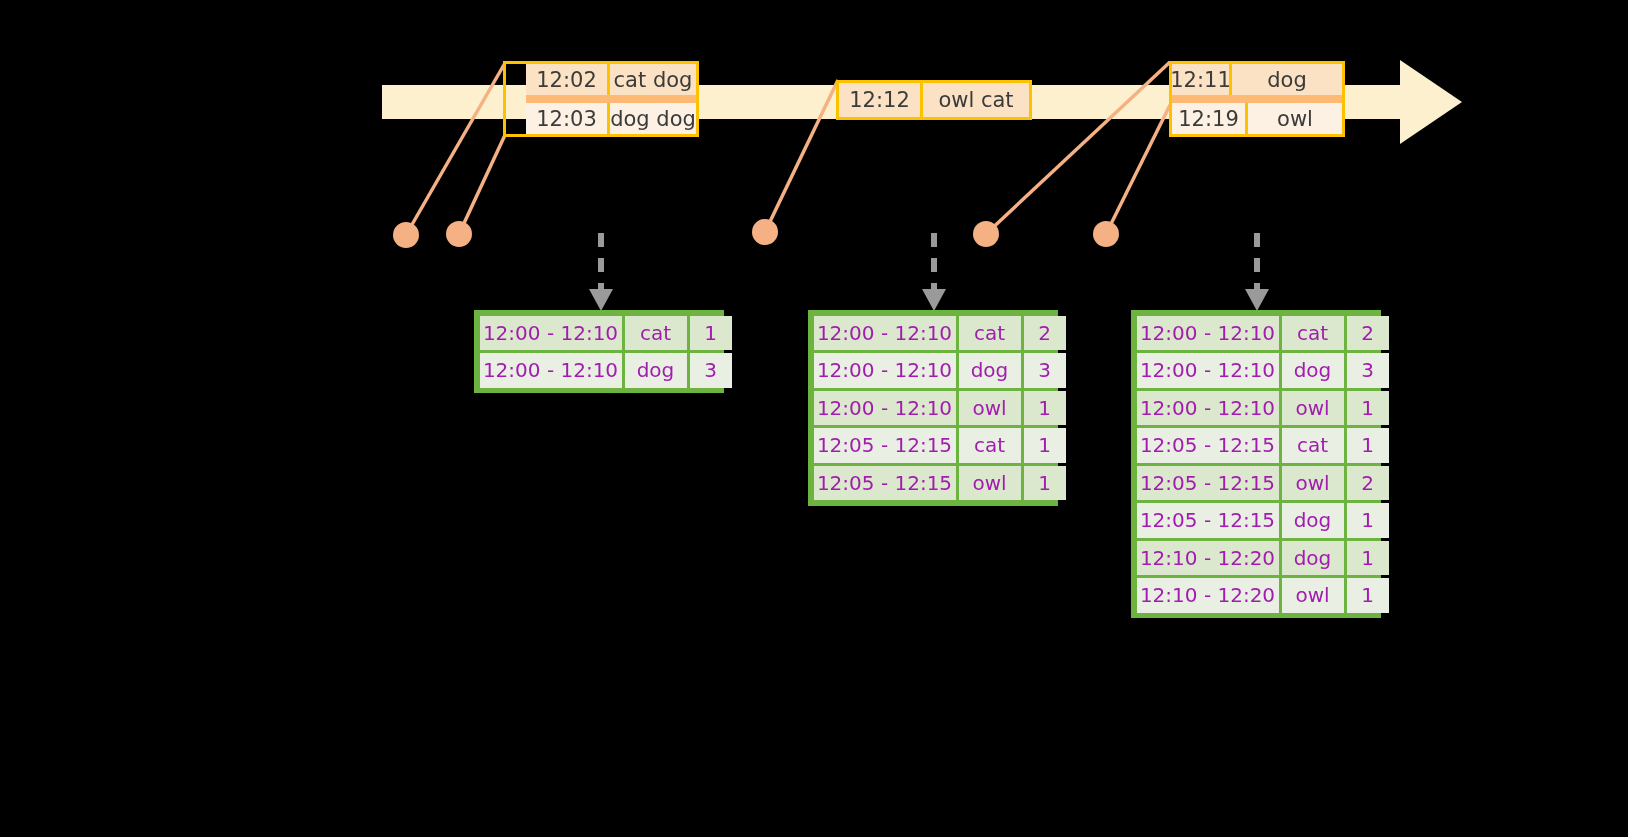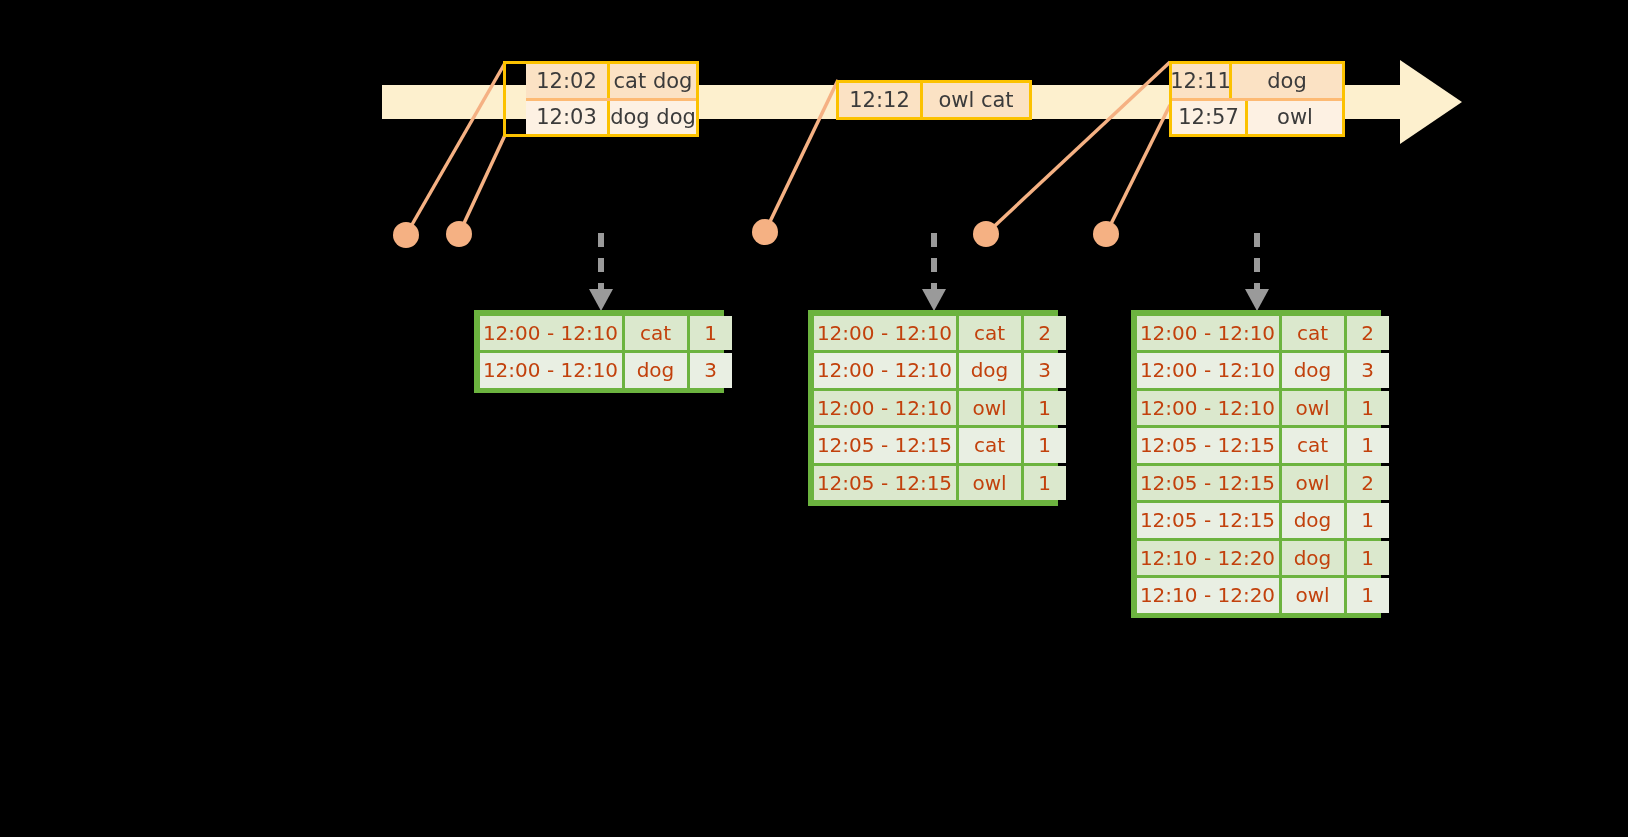--- a/index.html
+++ b/index.html
@@ -7,37 +7,37 @@
          font-family:"DejaVu Sans","Liberation Sans",sans-serif;overflow:hidden;}
 
   
   .tl-bar{position:absolute;background:#fdf0ce;}
   .tl-head{position:absolute;width:0;height:0;}
 
   
   .ev-box{position:absolute;border:3px solid #fcc200;box-sizing:border-box;
           display:flex;flex-direction:column;}
   .ev-row{display:flex;flex:1;}
-  .ev-row + .ev-row{border-top:3px solid #fdba74;}
+  .ev-row + .ev-row{border-top:8px solid #fdba74;}
   .ev-time,.ev-val{display:flex;align-items:center;justify-content:center;
           font-size:21px;color:#3b3b3b;box-sizing:border-box;white-space:nowrap;}
   .ev-time{border-right:3px solid #fcc200;}
   .shade-a .ev-time,.shade-a .ev-val{background:#fbe2c4;}
   .shade-b .ev-time,.shade-b .ev-val{background:#fdf1e3;}
 
   
   .conn-svg{position:absolute;left:0;top:0;width:1628px;height:837px;
             pointer-events:none;}
 
   
   .gtable{position:absolute;border:4px solid #6cb33f;box-sizing:border-box;
           display:flex;flex-direction:column;background:#6cb33f;}
   .grow{display:flex;height:37.5px;}
   .gcell{display:flex;align-items:center;justify-content:center;
-         font-size:20px;color:#c2410c;box-sizing:border-box;
+         font-size:20px;color:#a21caf;box-sizing:border-box;
          margin:1.5px;white-space:nowrap;}
   .gw{flex:0 0 auto;}
   .row-a .gcell{background:#dbe8cd;}
   .row-b .gcell{background:#e9efe3;}
 </style>
 </head>
 <body>
 
 <div id="stage">
 
@@ -89,21 +89,21 @@
       <div class="ev-val" style="flex:1;">owl cat</div>
     </div>
   </div>
 
   <div class="ev-box" style="left:1169px;top:61px;width:176px;height:76px;">
     <div class="ev-row shade-a">
       <div class="ev-time" style="width:60px;">12:11</div>
       <div class="ev-val" style="flex:1;">dog</div>
     </div>
     <div class="ev-row shade-b">
-      <div class="ev-time" style="width:76px;">12:57</div>
+      <div class="ev-time" style="width:76px;">12:19</div>
       <div class="ev-val" style="flex:1;">owl</div>
     </div>
   </div>
 
   <div class="gtable" id="table-1" style="left:474px;top:310px;width:250px;">
       <div class="grow row-a">
         <div class="gcell gw" style="width: 142px;">12:00 - 12:10</div>
         <div class="gcell gw" style="width: 62px;">cat</div>
         <div class="gcell gw" style="width: 42px;">1</div>
       </div>

